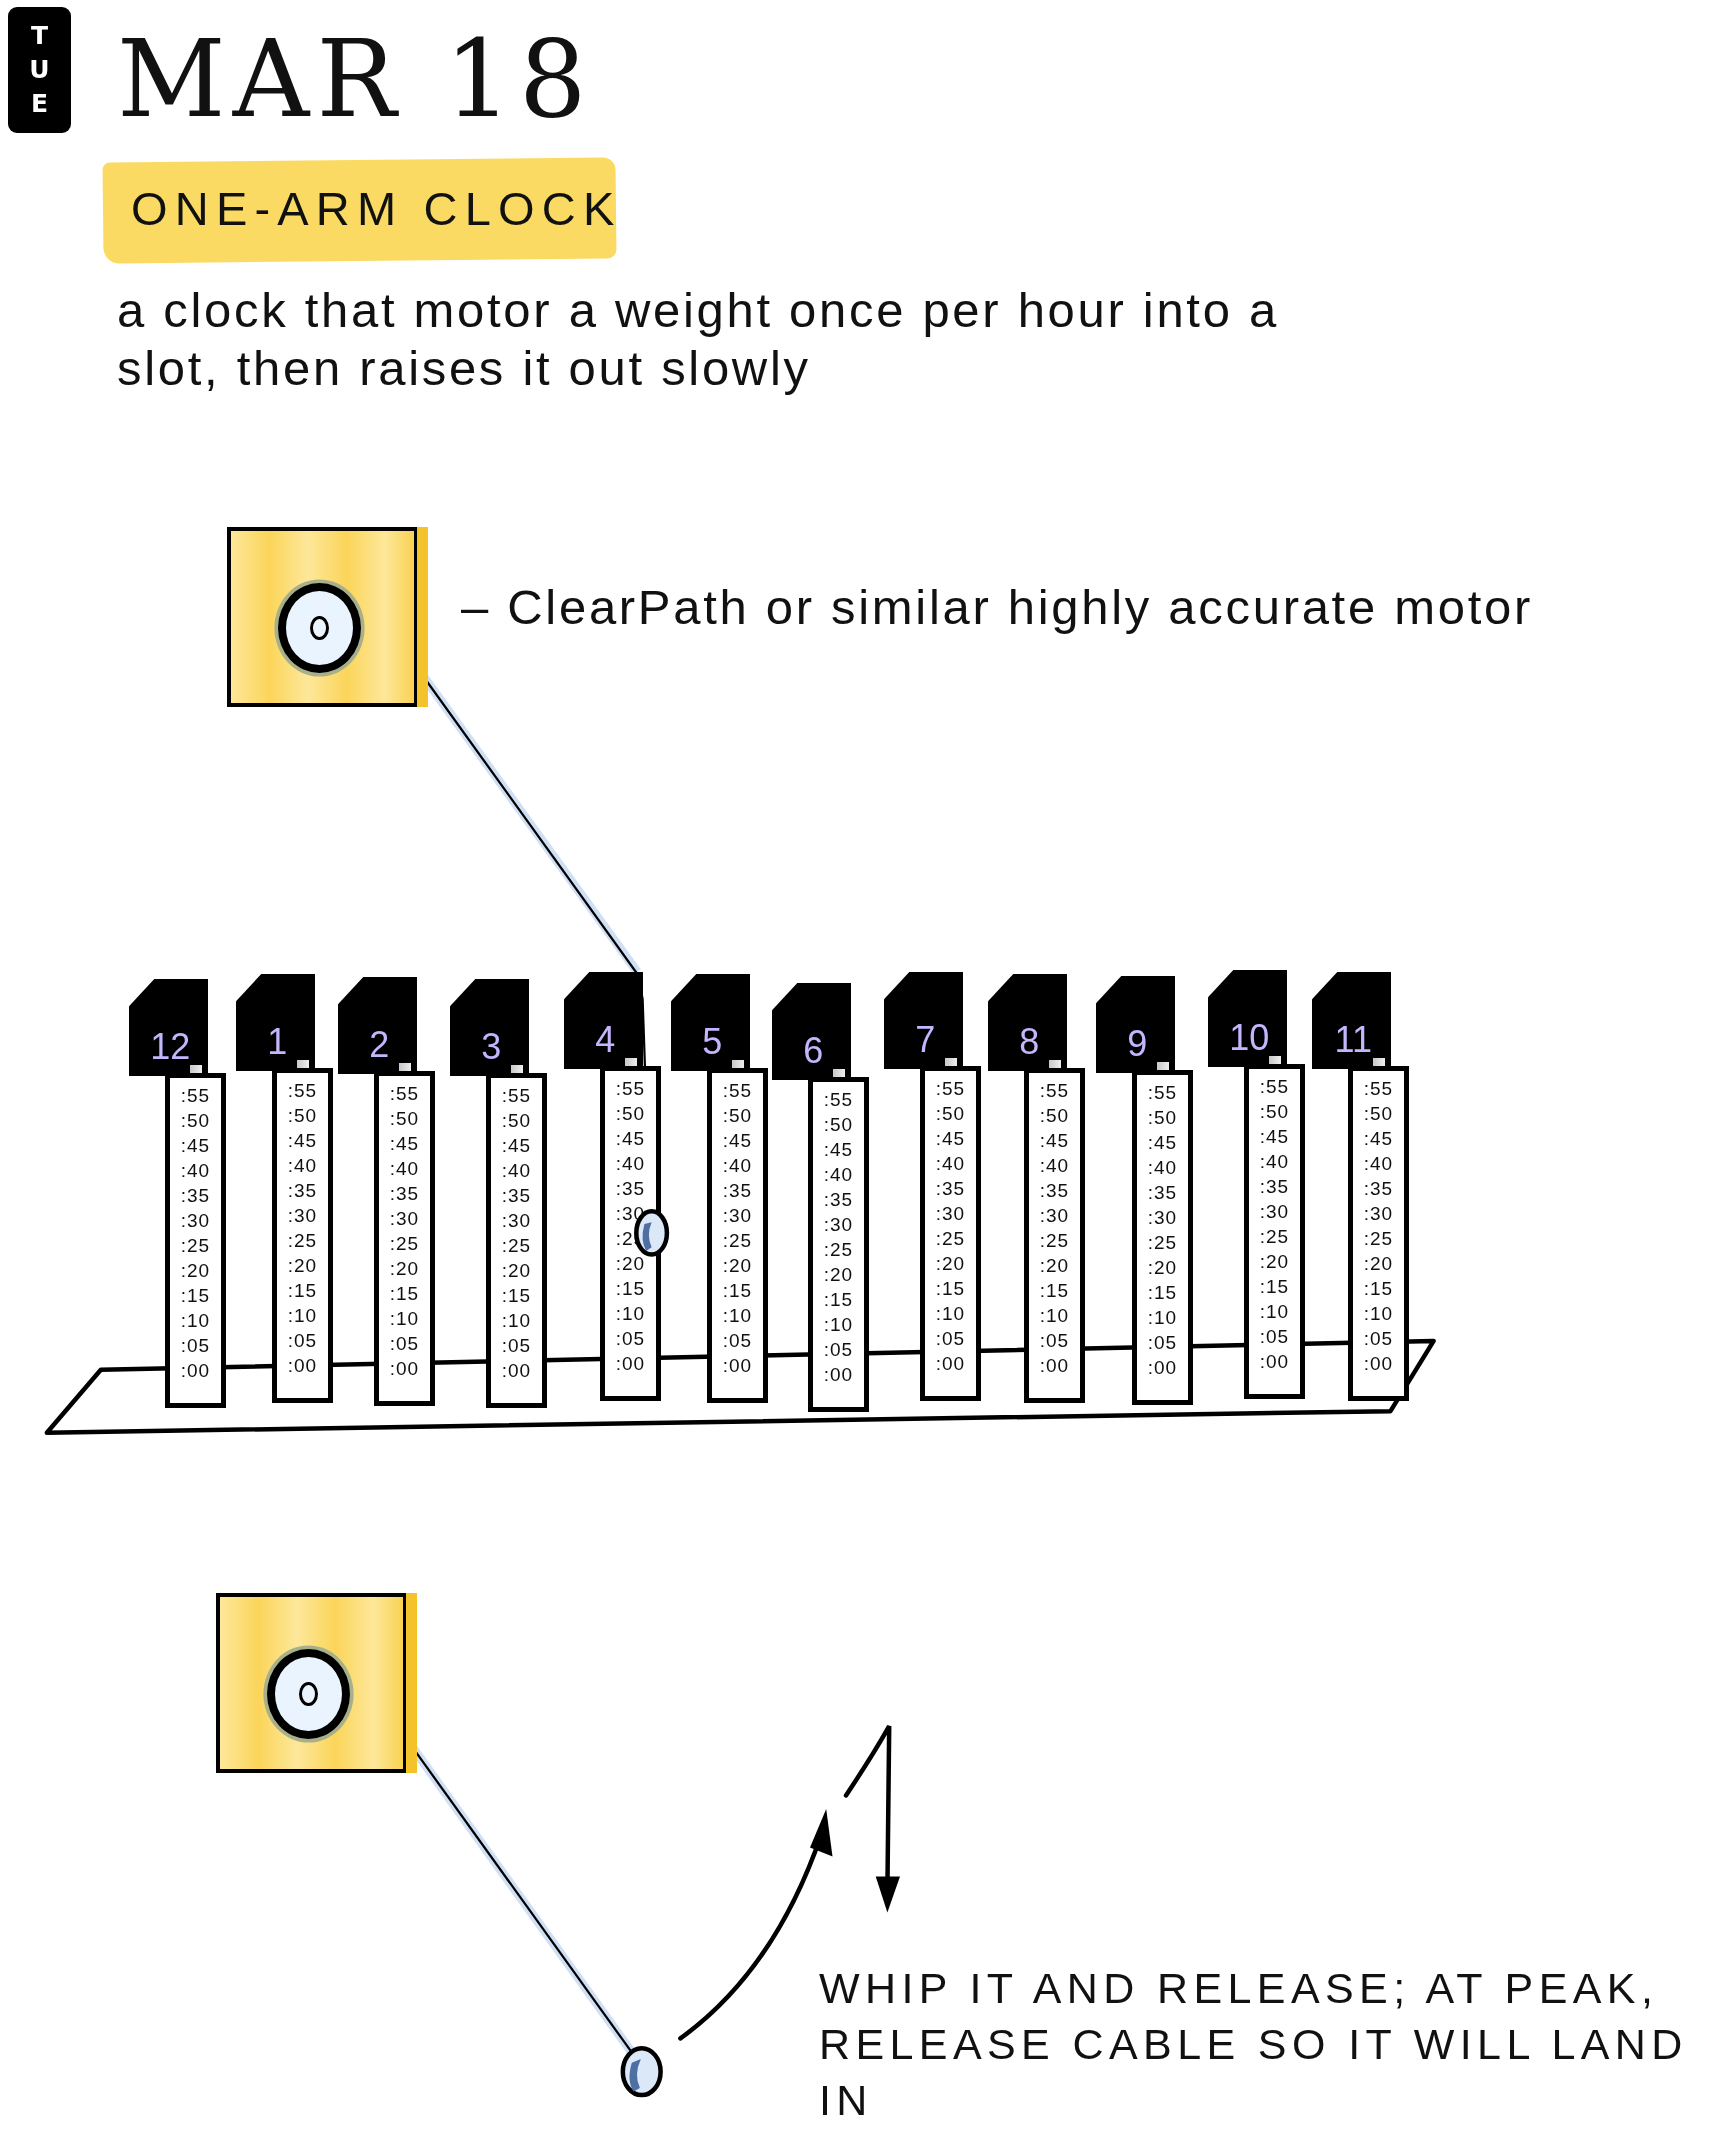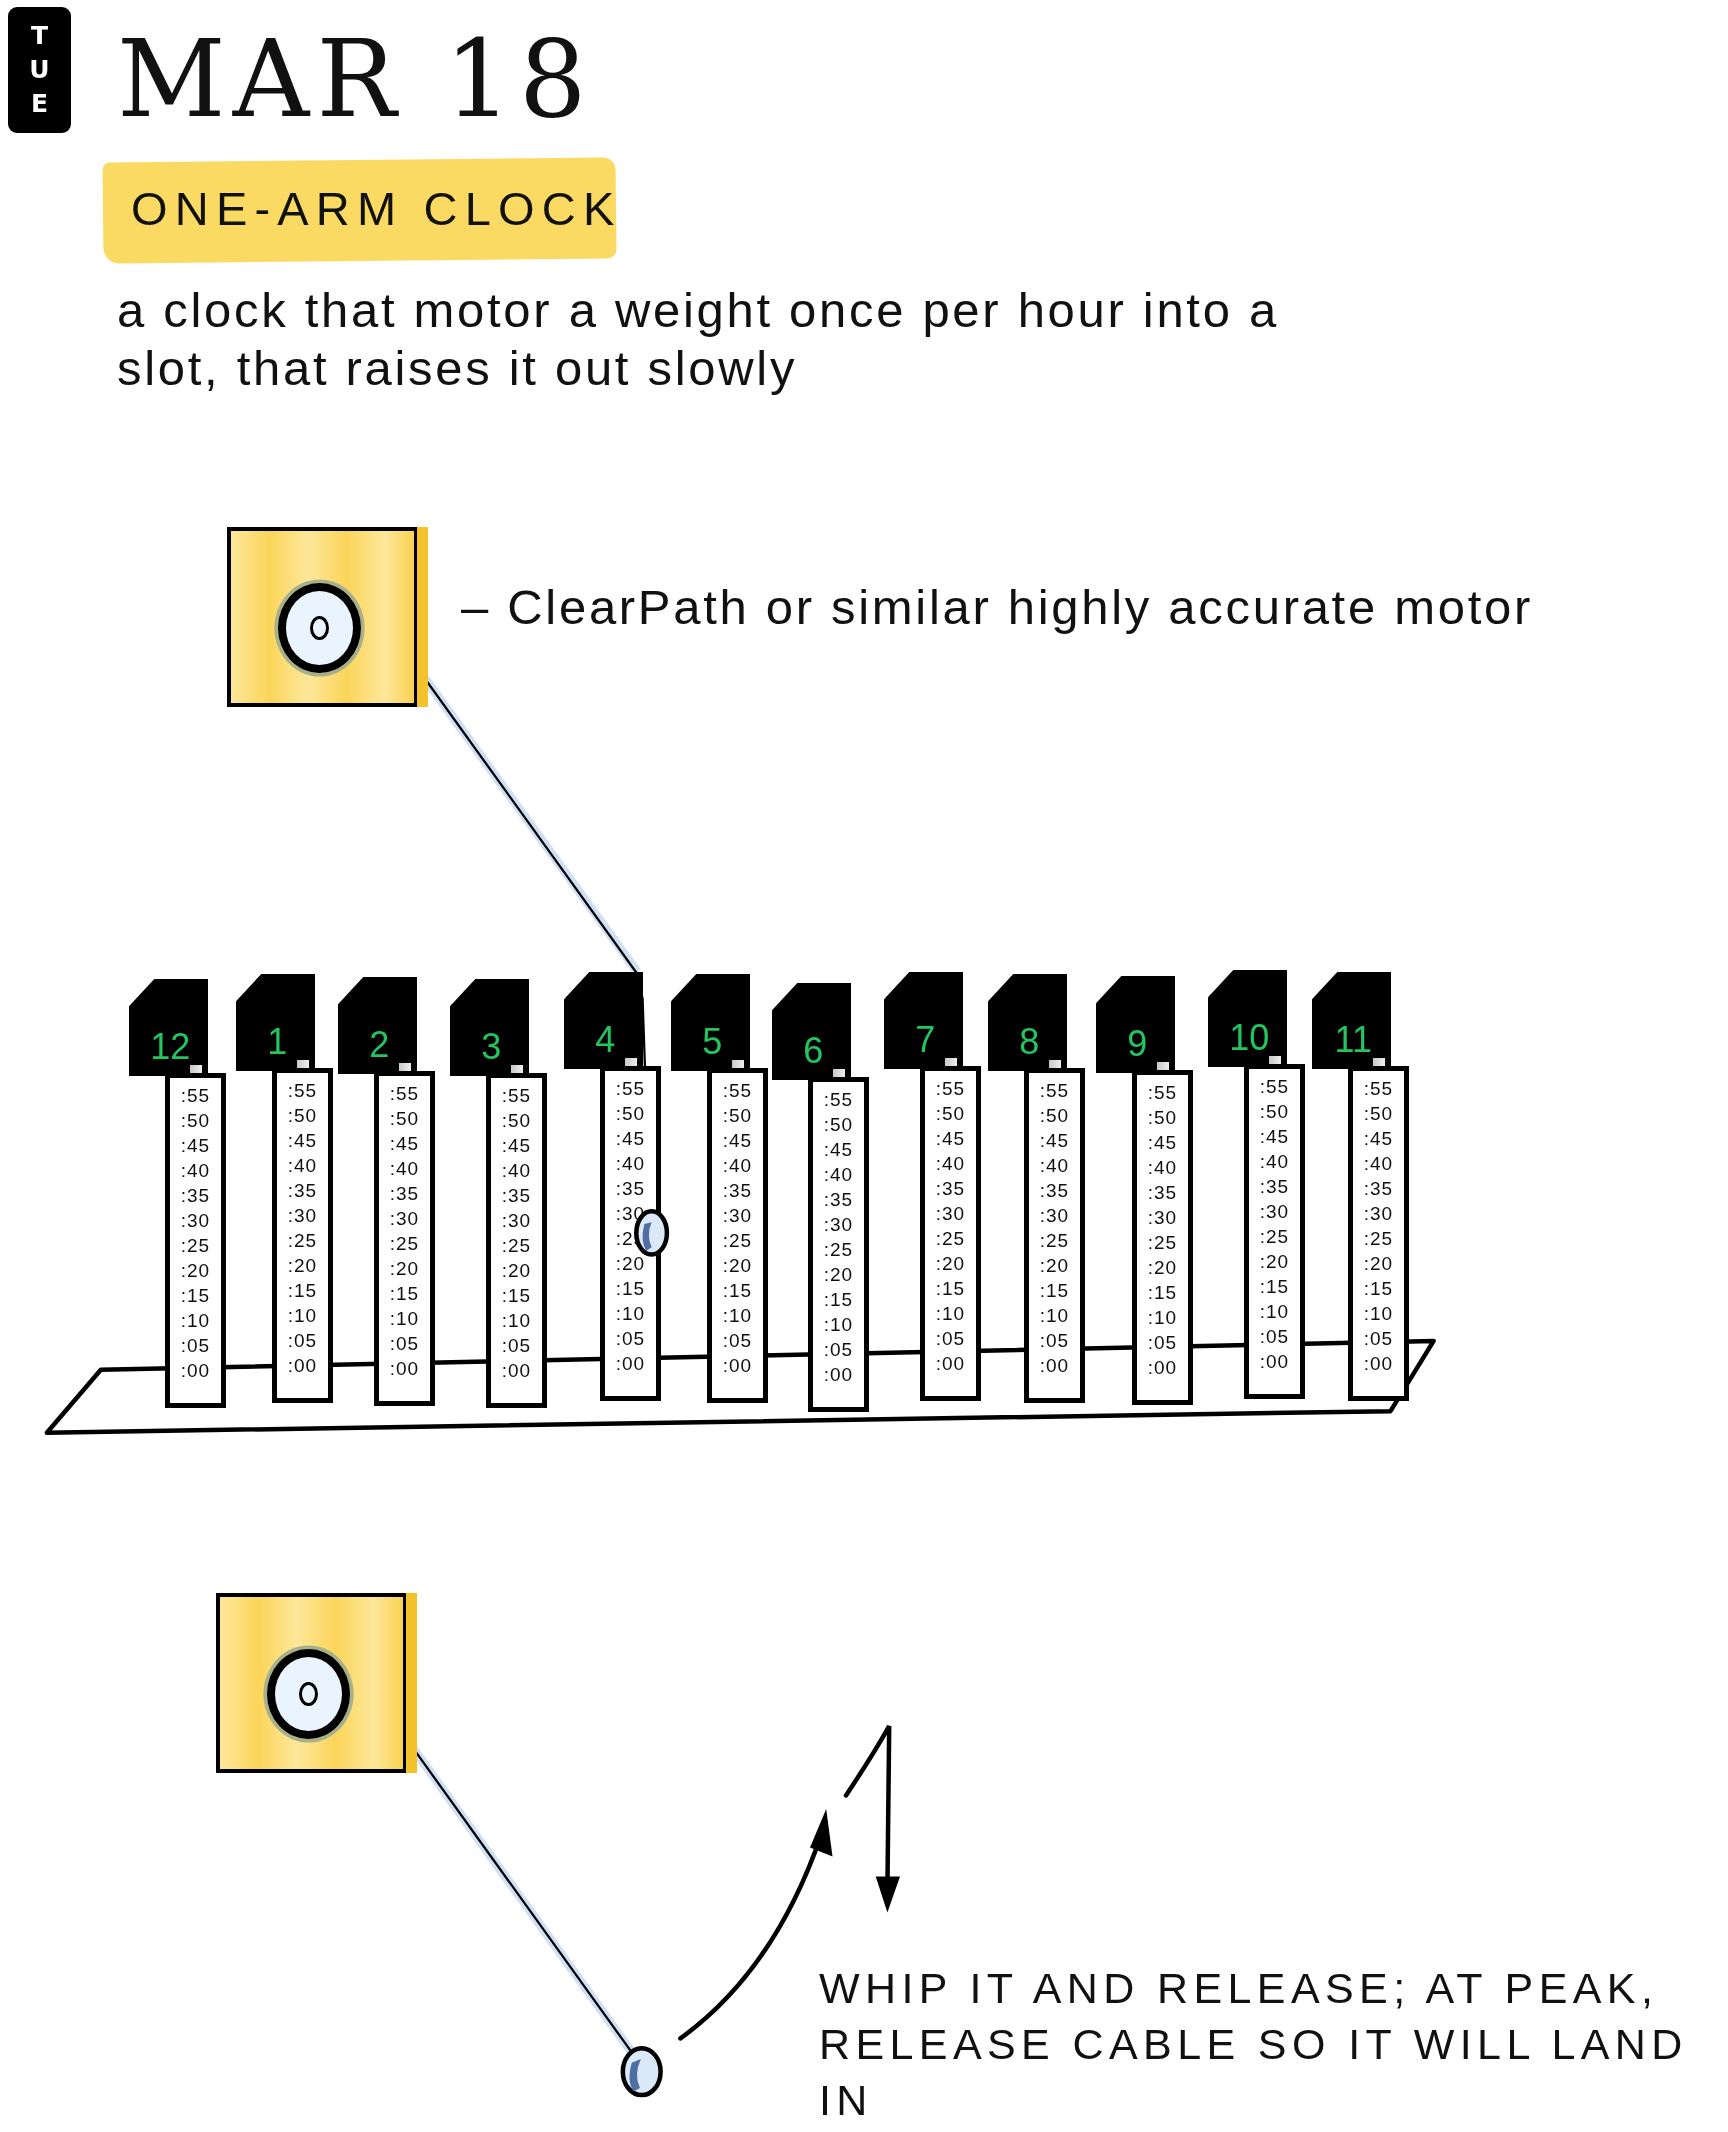--- a/index.html
+++ b/index.html
@@ -11,21 +11,21 @@
   #title-highlight{left:103px;top:160px;width:513px;height:101px;background:#fbd85c;border-radius:7.2px 12.6px 9px 16px;transform:rotate(-0.6deg);opacity:.95;}
   #sketch-title{left:131px;top:180px;font-family:"Liberation Sans",sans-serif;font-size:47px;line-height:58px;letter-spacing:7.2px;}
   #description{left:117px;top:281px;width:1350px;font-family:"Liberation Sans",sans-serif;font-size:49px;line-height:58px;letter-spacing:2.7px;}
   .motor-box{width:200px;height:180px;background:linear-gradient(90deg,#fde79a 0%,#fbd55a 20%,#fde79a 40%,#fbd55a 60%,#fde79a 80%,#f8cc3c 100%);border:4.5px solid #000;box-sizing:border-box;}
   .motor-box .side{position:absolute;right:-4.5px;top:-4.5px;width:10.8px;height:180px;background:#f4c22a;border-left:3.6px solid #000;}
   .motor-disc{position:absolute;left:47px;top:52px;width:83px;height:90px;border-radius:50%;border:8px solid #000;box-sizing:border-box;background:#eaf4ff;box-shadow:0 0 0 3.6px #a7b08a;display:flex;align-items:center;justify-content:center;}
   .motor-disc .hub{width:12.6px;height:18px;border:3.6px solid #000;border-radius:50%;}
   #motor-label{left:461px;top:576px;font-family:Liberation Sans, sans-serif;font-size:49px;line-height:63px;letter-spacing:2.7px;}
   .col{position:absolute;width:79px;}
   .col .cap{position:absolute;left:0;top:0;width:79px;height:97px;background:#000;clip-path:polygon(0 28%,32% 0,100% 0,100% 100%,0 100%);display:flex;align-items:flex-end;justify-content:center;}
-  .col .cap span{color:#22c55e;font-family:"Liberation Sans",sans-serif;font-size:36px;line-height:58px;padding-left:3.6px;}
+  .col .cap span{color:#c4b5fd;font-family:"Liberation Sans",sans-serif;font-size:36px;line-height:58px;padding-left:3.6px;}
   .col .body{position:absolute;left:0;top:94px;width:61px;height:335px;background:#fff;border:5.4px solid #000;box-sizing:border-box;margin-left:36px;}
   .col .side{position:absolute;left:61px;top:86px;width:16px;height:335px;background:linear-gradient(90deg,#c8c8c8,#efefef);border-right:4.5px solid #000;box-sizing:border-box;}
   .col ul{list-style:none;margin:0;padding:5.4px 0 0 10.8px;}
   .col li{font-family:"Liberation Sans",sans-serif;font-size:19px;line-height:25px;letter-spacing:0.9px;}
   #bottom-note{left:819px;top:1960px;width:909px;font-family:"Liberation Sans",sans-serif;font-size:43px;line-height:56px;letter-spacing:5.4px;}
   svg{position:absolute;left:0;top:0;}
 </style>
 </head>
 <body>
 
@@ -34,21 +34,21 @@
   <span>U</span>
   <span>E</span>
 </div>
 <div id="date-title" class="abs">MAR 18</div>
 
 <div id="title-highlight" class="abs"></div>
 <div id="sketch-title" class="abs">ONE-ARM CLOCK</div>
 
 <div id="description" class="abs">
   <div>a clock that motor a weight once per hour into a</div>
-  <div>slot, that raises it out slowly</div>
+  <div>slot, then raises it out slowly</div>
 </div>
 
 <svg width="1728" height="2132" viewBox="0 0 1920 2369">
 
   <polygon points="112,1522 1593,1490 1545,1568 52,1592" fill="#ffffff" stroke="#000" stroke-width="5" stroke-linejoin="round"></polygon>
 
   <line x1="462" y1="740" x2="708" y2="1080" stroke="#cfe0f5" stroke-width="10"></line>
   <path d="M462,740 L708,1082 L714,1110 L722,1345" fill="none" stroke="#000" stroke-width="2.5"></path>
 
   <line x1="450" y1="1930" x2="703" y2="2282" stroke="#cfe0f5" stroke-width="10"></line>

